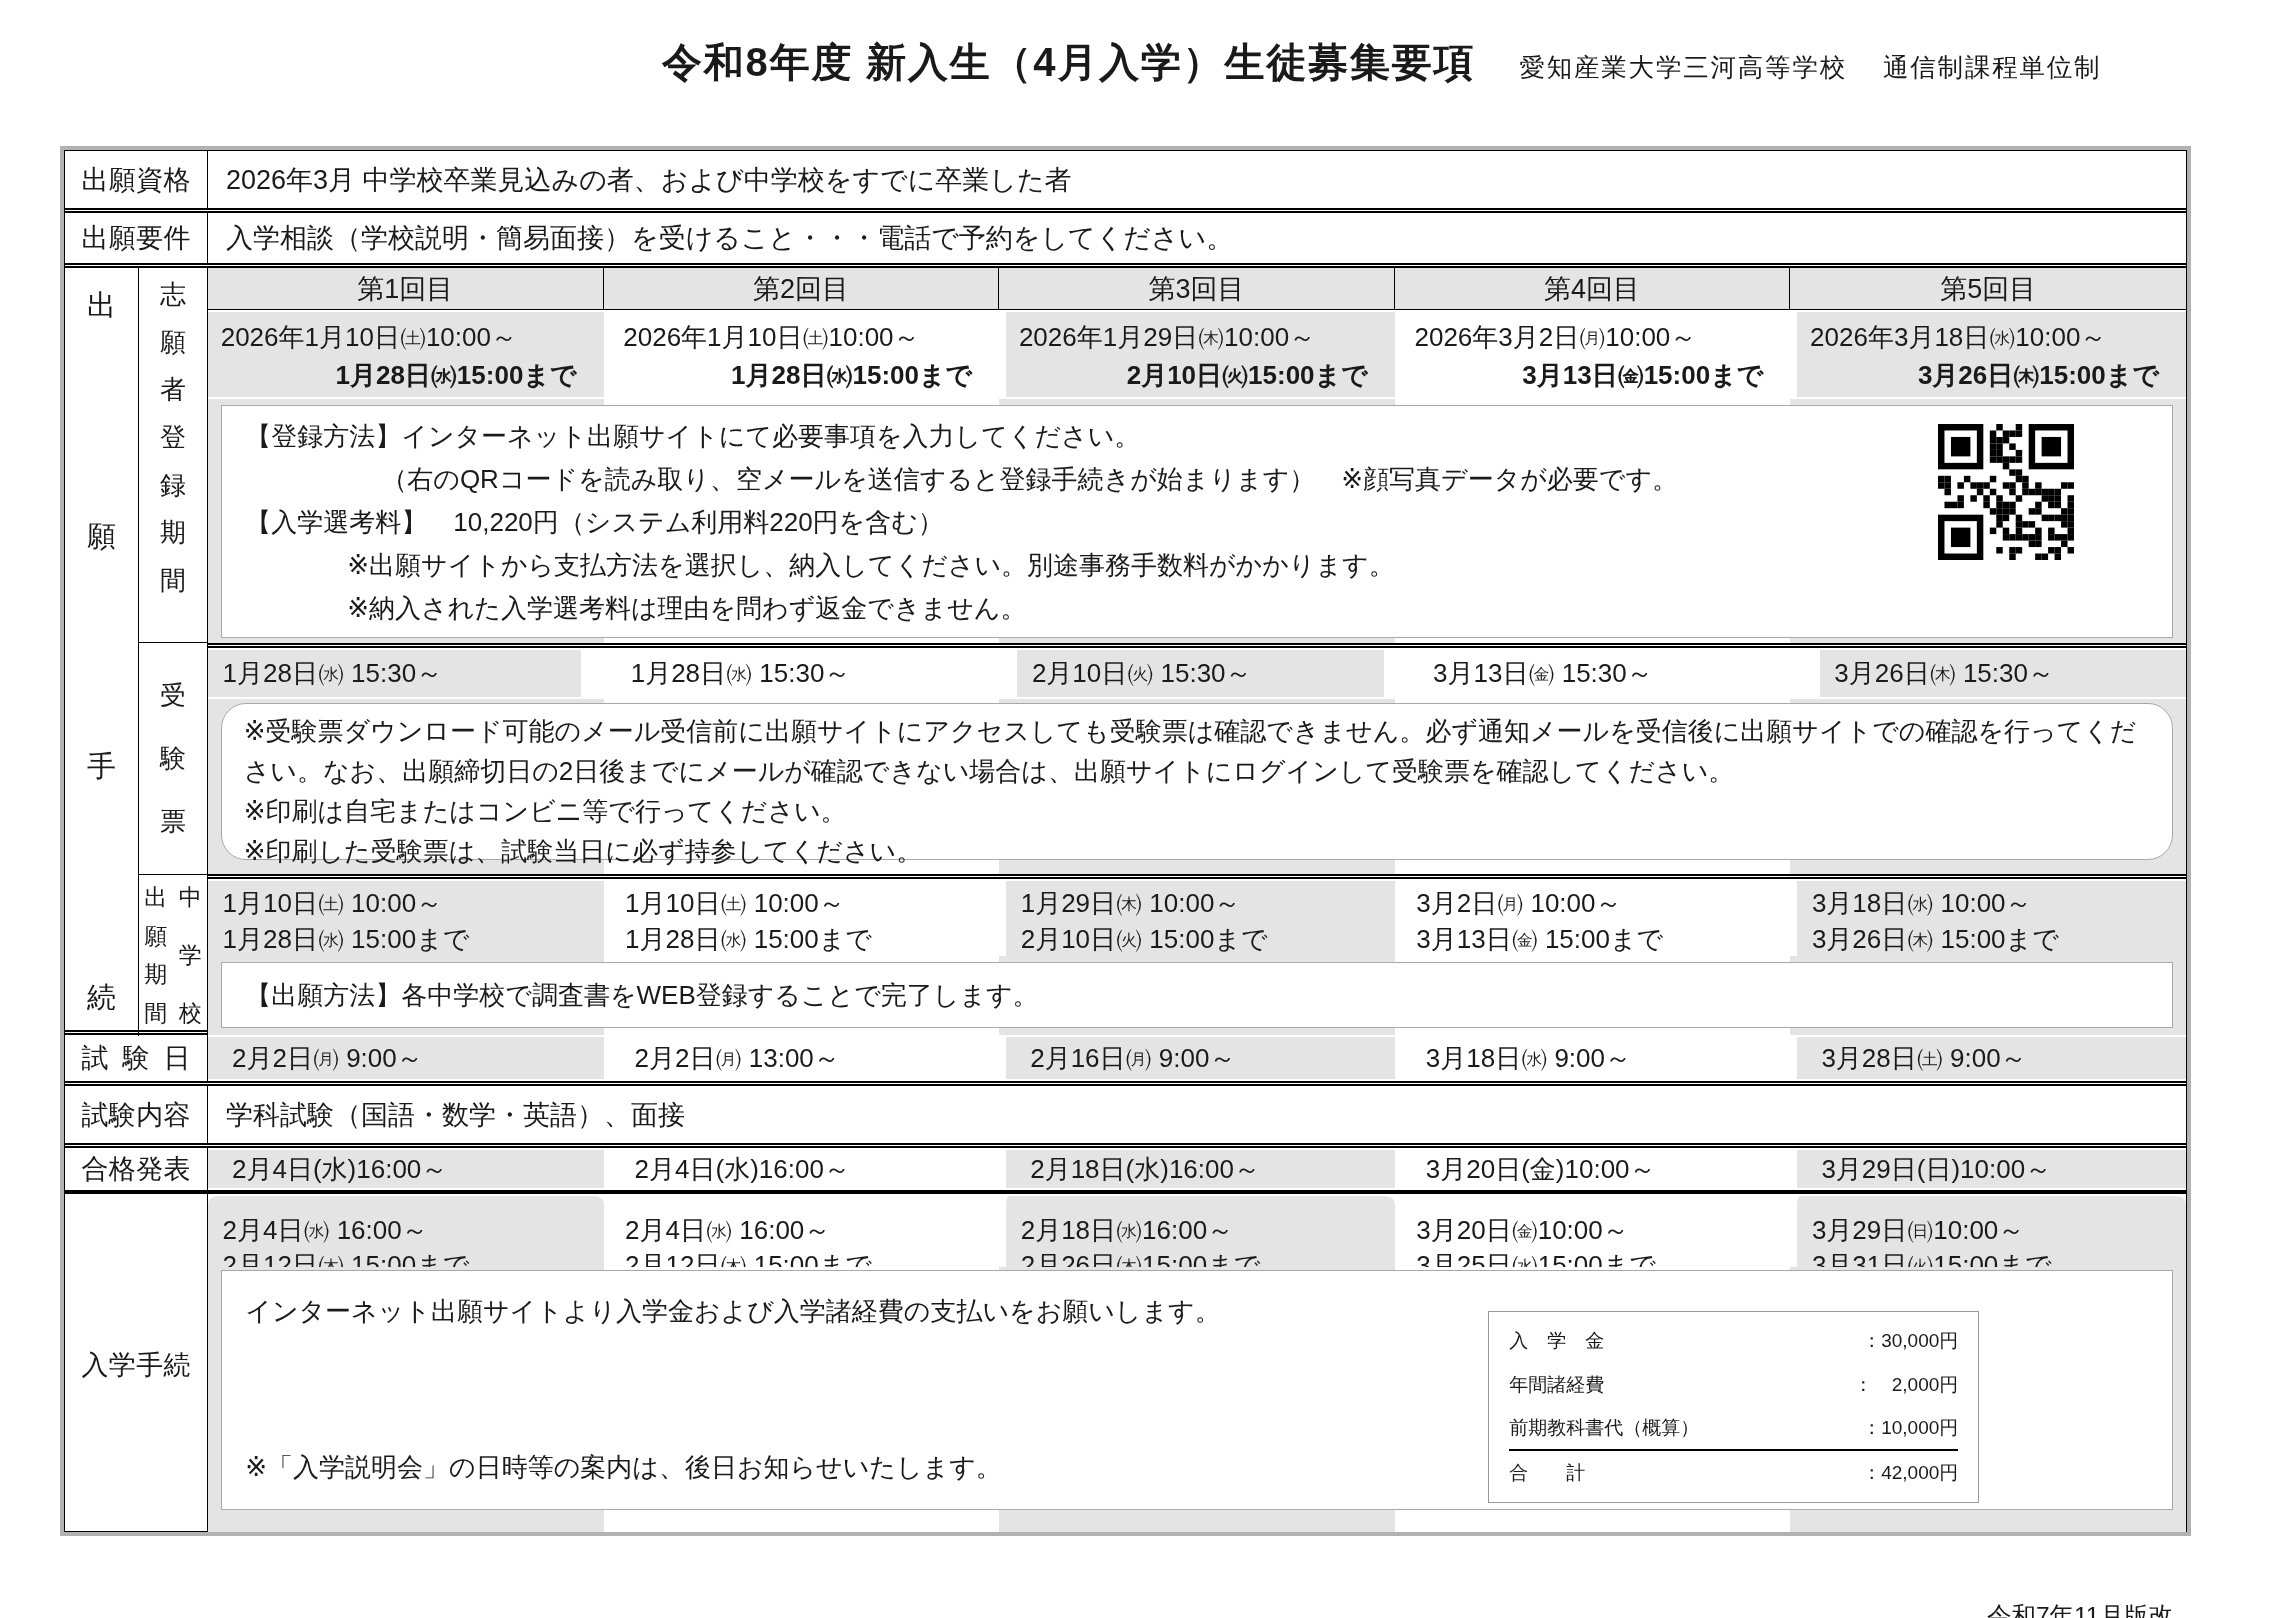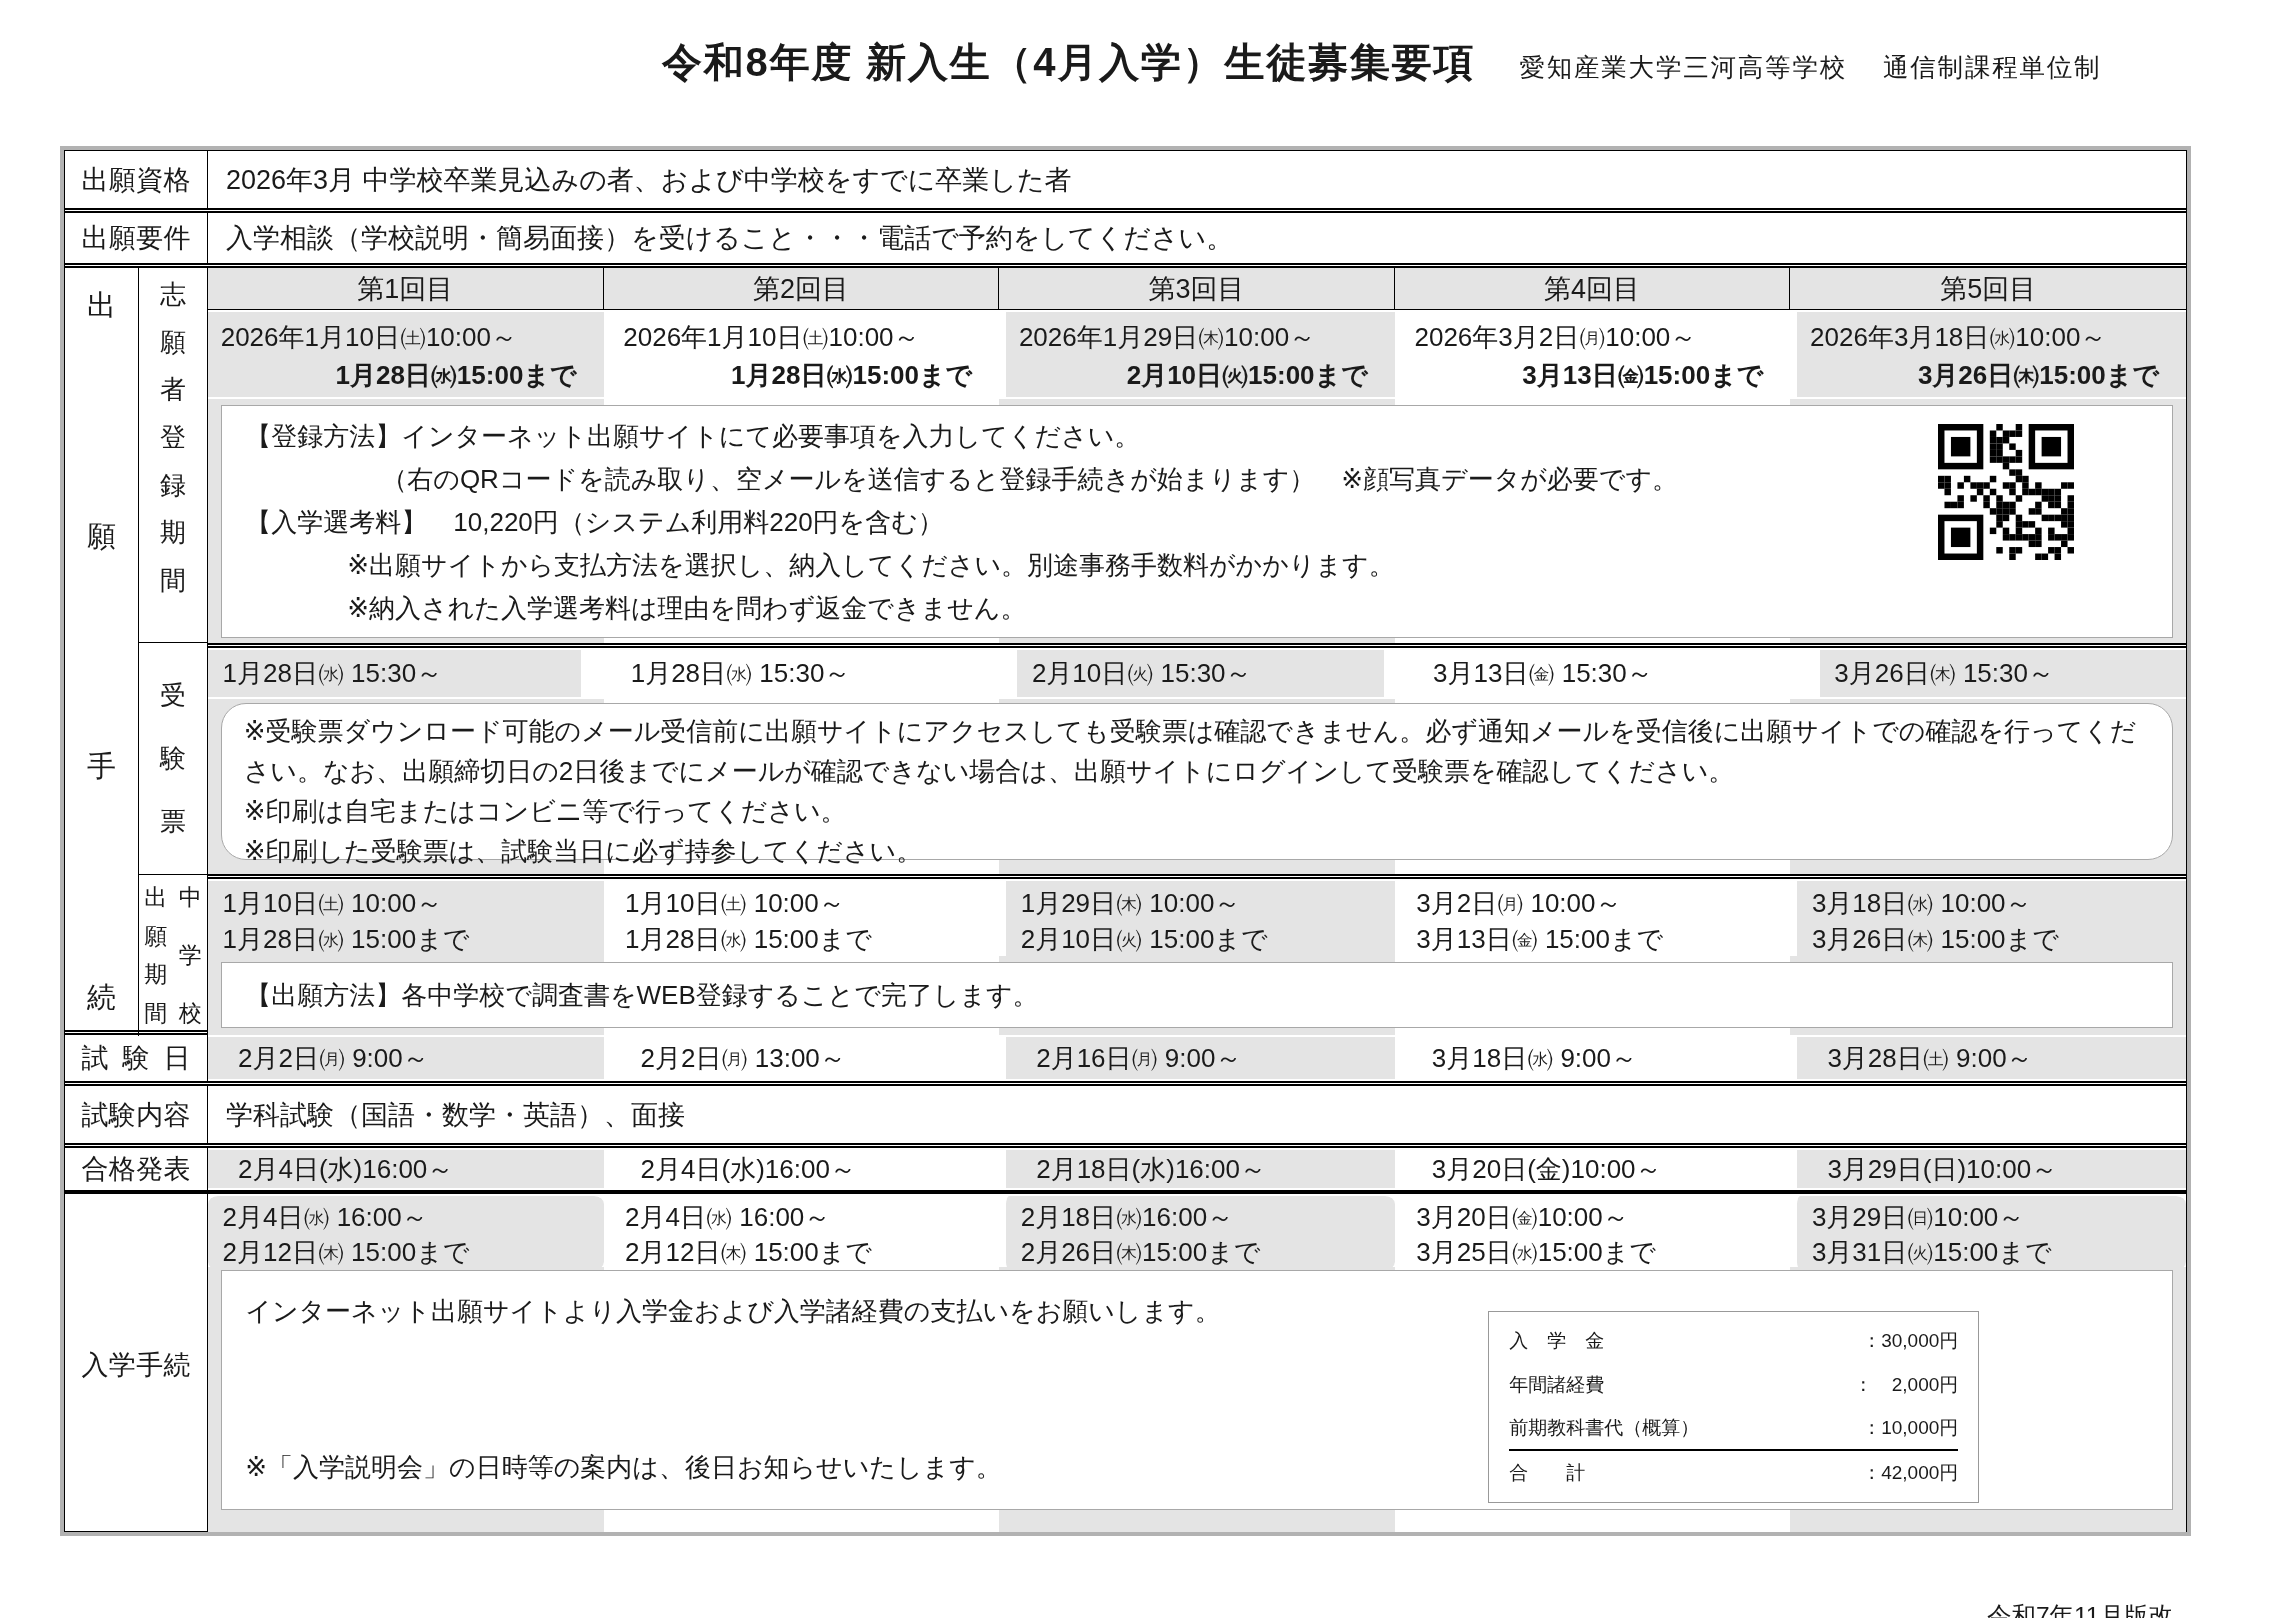--- a/index.html
+++ b/index.html
@@ -61,40 +61,40 @@
   .r-regdates .l2 { text-align:right; padding-right:27px;font-weight:bold; }
 
   .r-times { height:56px; border-top:5.5px double #000;gap:28px; }
   .r-times .dcell { display:flex; align-items:center; padding-left:14.5px; }
 
   .r-jhsdates { height:82px; border-top:5.5px double #000; }
   .r-jhsdates .dcell { padding-top:3.6px; line-height:36px; }
   .r-jhsdates .l1, .r-jhsdates .l2 { text-align:left; padding-left:14.5px; }
 
   .r-enrolldates { height:73px; }
-  .r-enrolldates .dcell { padding-top:4px; line-height:35px;border-radius:10px; }
+  .r-enrolldates .dcell { padding-top:17px; line-height:35px;border-radius:10px; }
   .r-enrolldates .l1, .r-enrolldates .l2 { text-align:left; padding-left:14.5px; }
 
   .boxrow { background:linear-gradient(90deg,#e4e4e4 0 20%,#fff 20% 40%,#e4e4e4 40% 60%,#fff 60% 80%,#e4e4e4 80% 100%); }
   .wbox { background:#fff; border:1.8px solid #a8a8a8; }
 
   .r-method { height:244px; }
   .r-method .wbox { margin:5.5px 12.7px; height:233px; position:relative; padding:9px 23.6px; font-size:26px; line-height:43px; }
   .ind1 { padding-left:136px; }
   .ind2 { padding-left:102px; }
   .qr { position:absolute; top:18px; right:98px; width:136px; height:136px; }
 
   .r-notes { height:175px; }
   .r-notes .wbox { margin:3.6px 12.7px 14.5px; height:157px; padding:7.3px 22px; font-size:26px; line-height:40px;border-radius:25px; }
 
   .r-jhsmethod { height:79px; }
   .r-jhsmethod .wbox { margin:6.4px 12.7px; height:66px; display:flex; align-items:center; padding:0 23.6px; font-size:26px; }
 
   .r-examday .drow, .r-announce .drow { height:100%; }
-  .r-examday .dcell, .r-announce .dcell { display:flex; align-items:center; padding-left:30px; }
+  .r-examday .dcell, .r-announce .dcell { display:flex; align-items:center; padding-left:24px; }
 
   .enroll-right { display:flex; flex-direction:column; }
   .r-enrollbox { height:268px; }
   .r-enrollbox .wbox { margin:2.7px 12.7px 25.5px; height:240px; position:relative; padding:23.6px 23.6px; font-size:26px; }
   .info-note { position:absolute; left:23.6px; bottom:23.6px; }
   .feebox { position:absolute; top:40px; right:193px; width:491px; border:1.8px solid #999; padding:7.3px 20px; background:#fff; }
   .fee-row { display:flex; align-items:center; height:44px; font-size:19px; }
   .fee-row.total-line { border-bottom:2.7px solid #000; }
   .fee-amount { margin-left:auto; }
 

